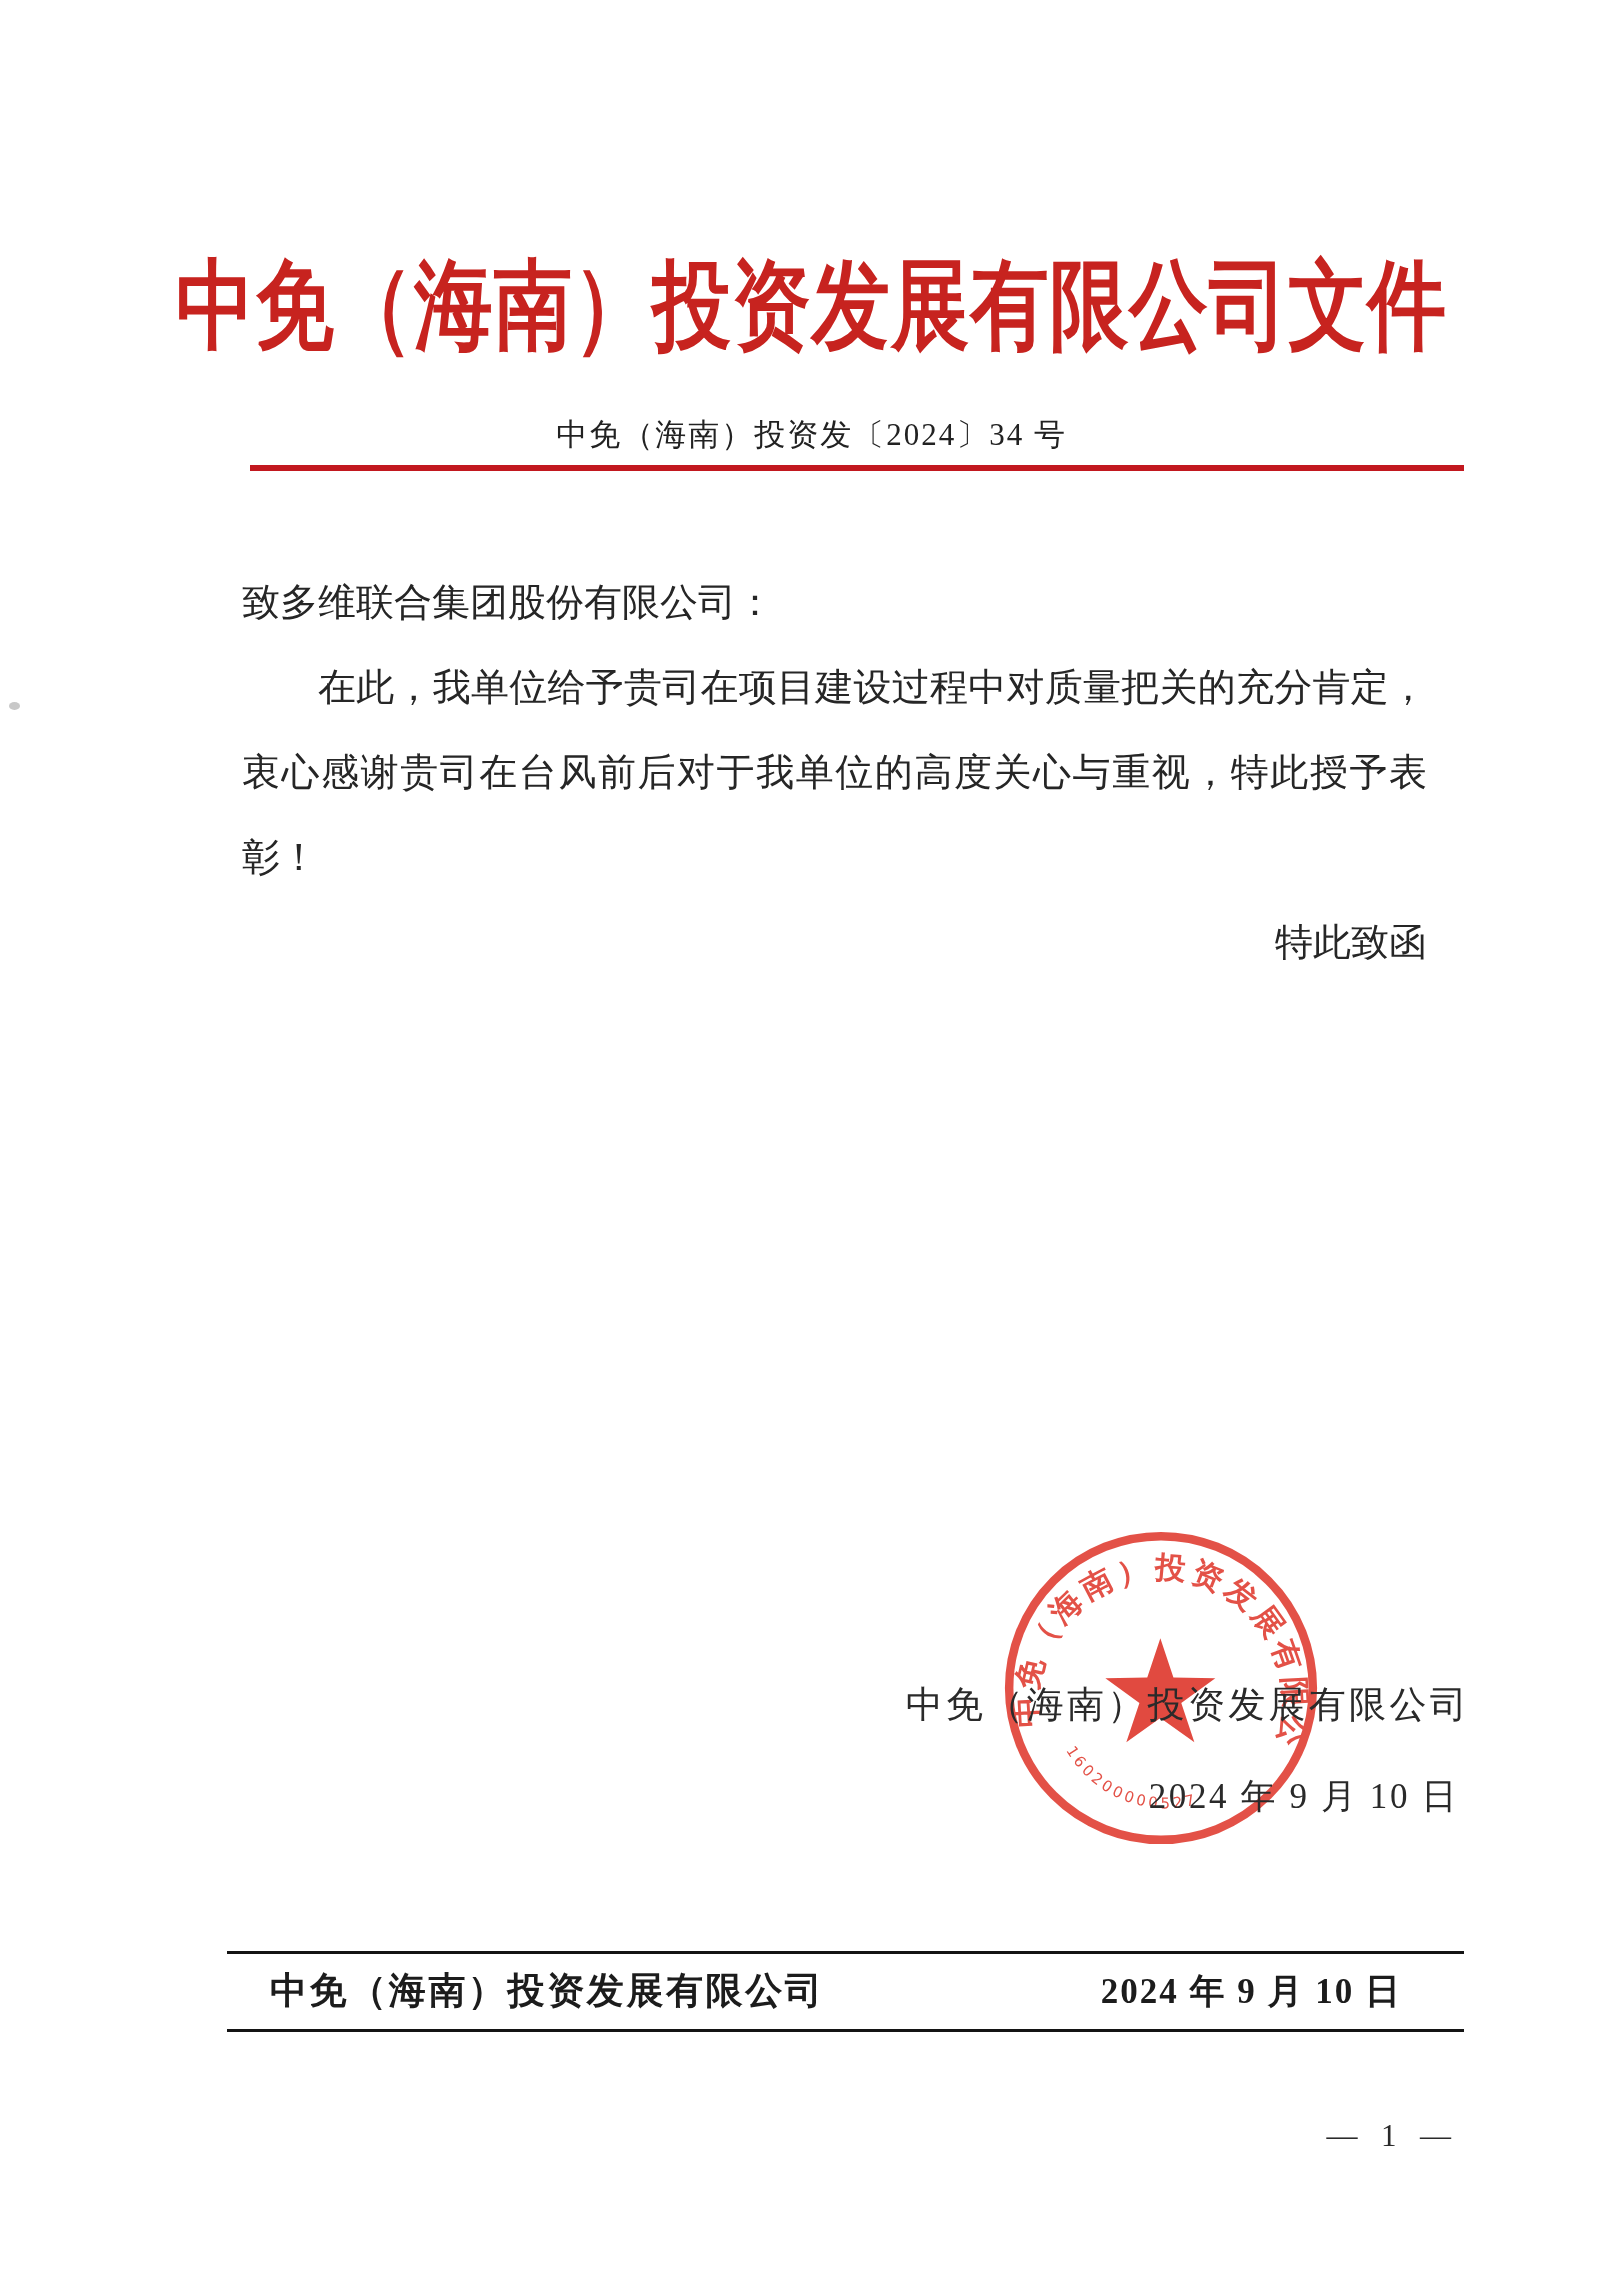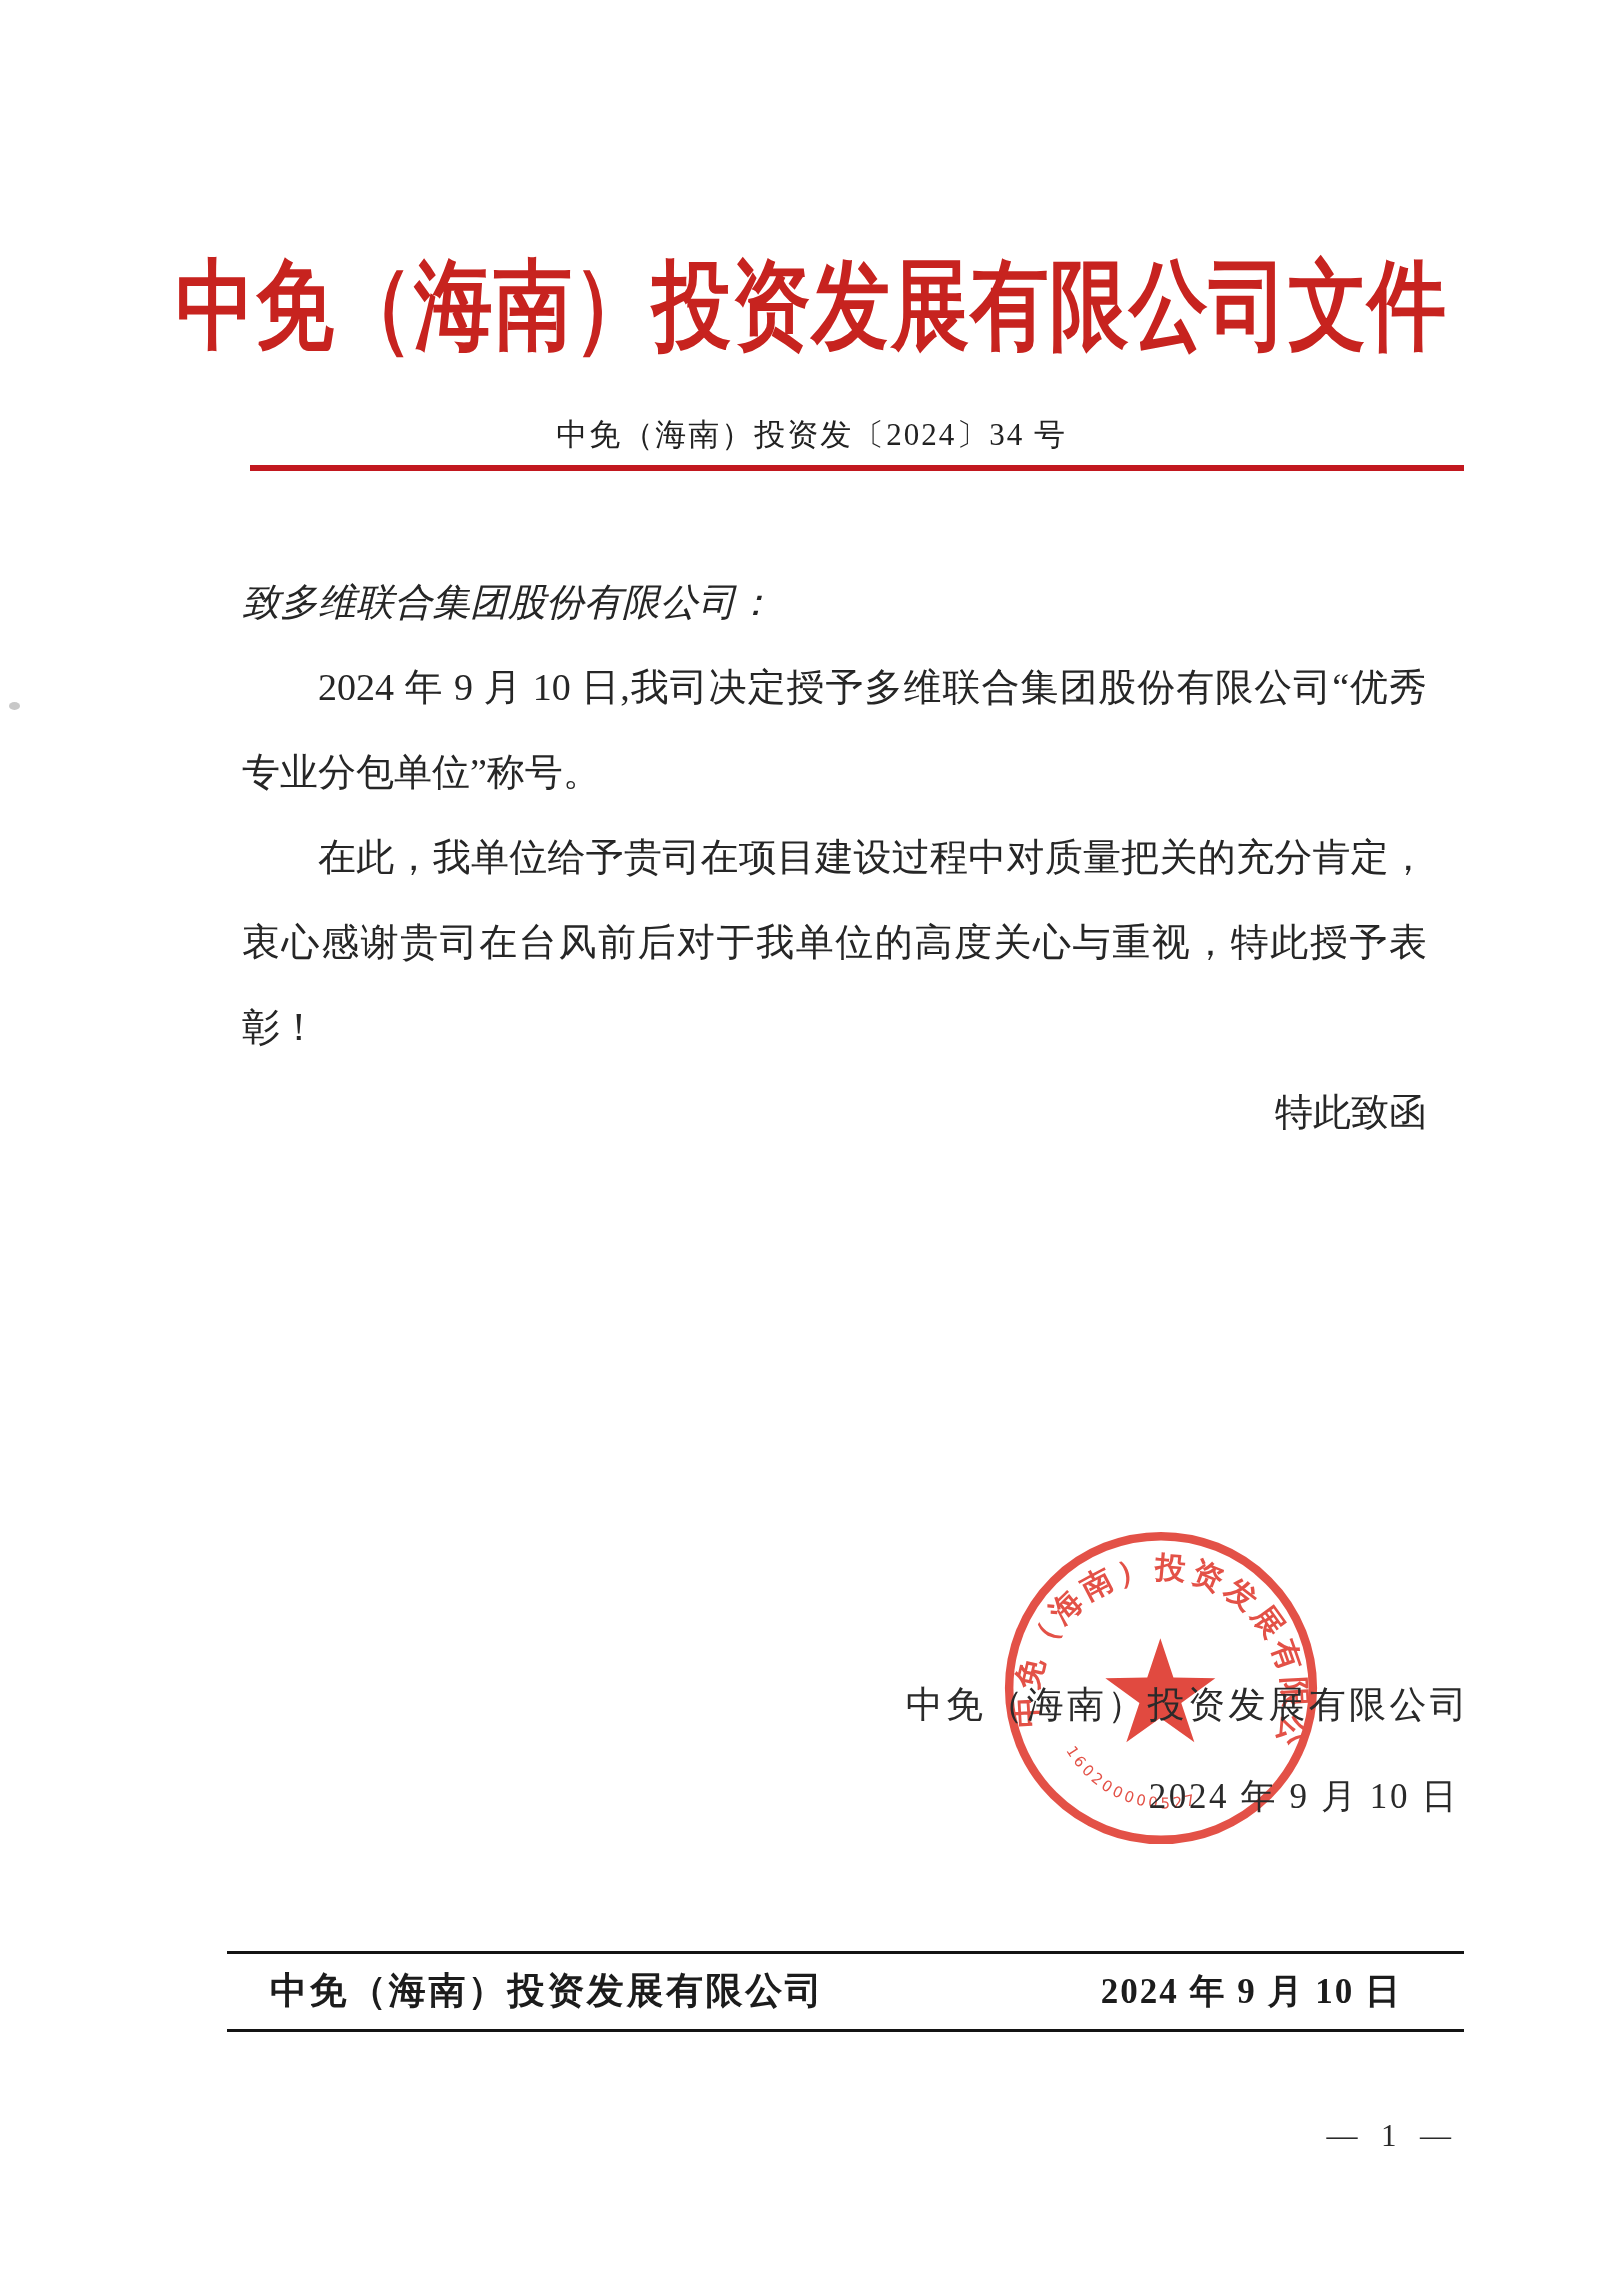--- a/index.html
+++ b/index.html
@@ -23,21 +23,21 @@
     position:absolute;top:465px;left:250px;width:1214px;height:5.9px;
     background:#c2181f;
   }
   
   .letter-body{
     position:absolute;top:560px;left:242px;width:1185px;
     font-size:38px;line-height:85px;text-align:justify;
     text-justify:inter-character;color:#262626;
   }
   .letter-body p{margin:0;padding:0;text-indent:2em;}
-  .letter-body p.salutation{text-indent:0;font-style:italic;}
+  .letter-body p.salutation{text-indent:0;}
   .closing-line{
     margin:0;padding:0;text-indent:0;
     margin-top:111px;margin-left:131px;text-align:right;
   }
   
   .sign-company{
     position:absolute;top:1680px;right:153px;z-index:2;
     font-size:37px;letter-spacing:3.3px;color:#2a2a2a;white-space:nowrap;
   }
   .sign-date{
@@ -79,21 +79,20 @@
 <body>
 
 <div class="letter-head">中免（海南）投资发展有限公司文件</div>
 <div class="doc-number">中免（海南）投资发〔2024〕34 号</div>
 <div class="red-rule"></div>
 
 <div class="scan-speck"></div>
 
 <div class="letter-body">
   <p class="salutation">致多维联合集团股份有限公司：</p>
-  <p>2024 年 9 月 10 日,我司决定授予多维联合集团股份有限公司“优秀专业分包单位”称号。</p>
   <p>在此，我单位给予贵司在项目建设过程中对质量把关的充分肯定，衷心感谢贵司在台风前后对于我单位的高度关心与重视，特此授予表彰！</p>
   <p class="closing-line">特此致函</p>
 </div>
 
 <svg class="stamp" viewBox="0 0 492 492" xmlns="http://www.w3.org/2000/svg">
   <defs>
     <path id="arcPath" d="M 64,318 A 189,189 0 1 1 428,318" fill="none"></path>
     <path id="serialPath" d="M 96,332 A 176,176 0 0 0 312,420" fill="none"></path>
   </defs>
   <circle cx="246" cy="246" r="232" fill="none" stroke="#e14338" stroke-width="13"></circle>

